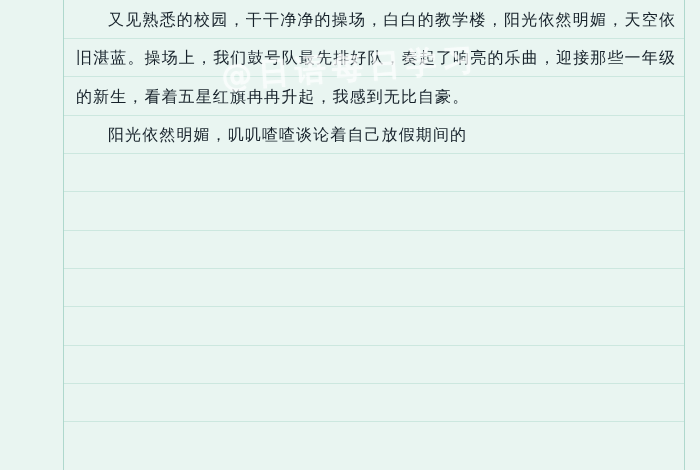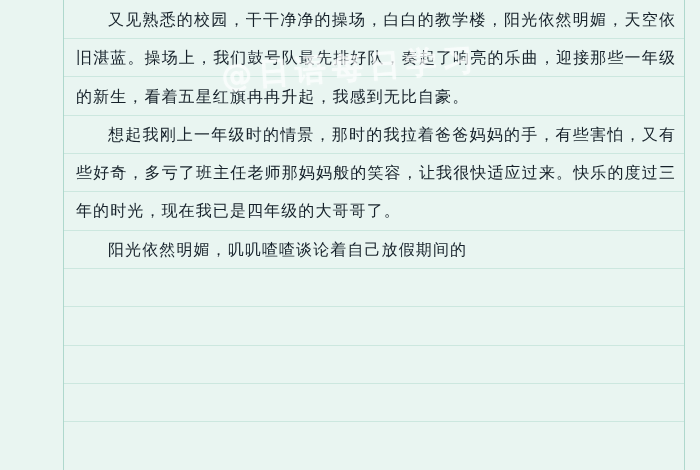--- a/index.html
+++ b/index.html
@@ -108,21 +108,20 @@
     <div class="hrule" style="top:230px"></div>
     <div class="hrule" style="top:268px"></div>
     <div class="hrule" style="top:306px"></div>
     <div class="hrule" style="top:345px"></div>
     <div class="hrule" style="top:383px"></div>
     <div class="hrule" style="top:421px"></div>
   </div>
 
   <div class="text-body">
     <p class="para">又见熟悉的校园，干干净净的操场，白白的教学楼，阳光依然明媚，天空依旧湛蓝。操场上，我们鼓号队最先排好队，奏起了响亮的乐曲，迎接那些一年级的新生，看着五星红旗冉冉升起，我感到无比自豪。</p>
-    <p class="para">想起我刚上一年级时的情景，那时的我拉着爸爸妈妈的手，有些害怕，又有些好奇，多亏了班主任老师那妈妈般的笑容，让我很快适应过来。快乐的度过三年的时光，现在我已是四年级的大哥哥了。</p>
     <p class="para">阳光依然明媚，叽叽喳喳谈论着自己放假期间的</p>
   </div>
 
   <div class="watermark">
     <span>@日语每日学习</span>
   </div>
 
 </div>
 
 </body></html>

